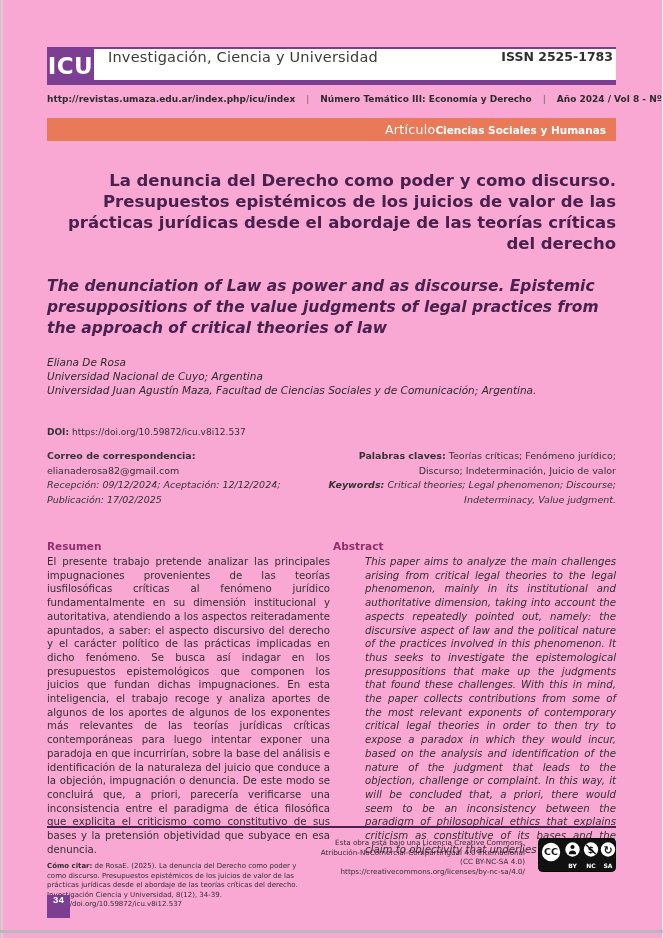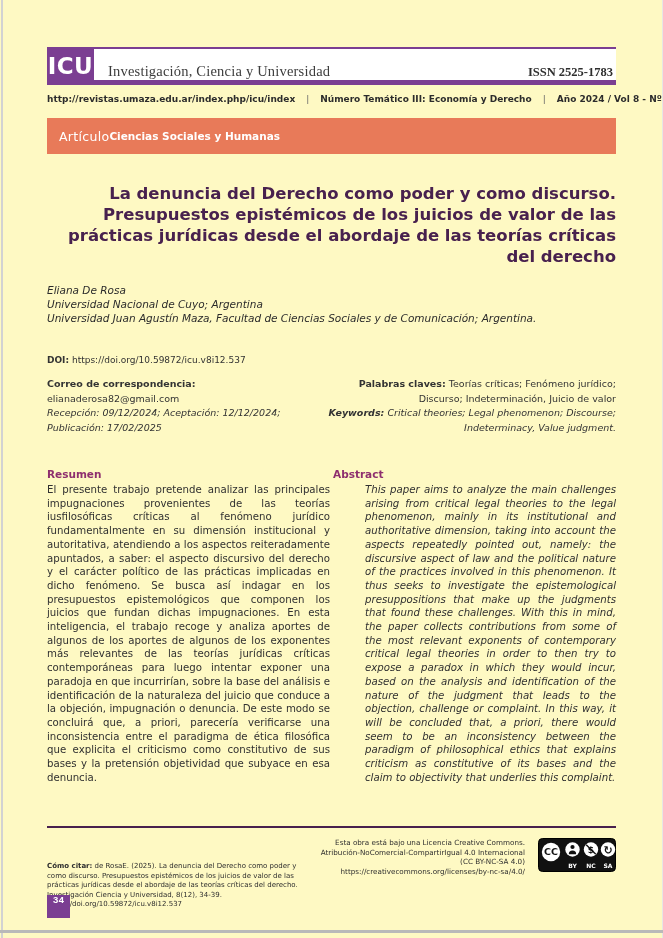--- a/index.html
+++ b/index.html
@@ -10,41 +10,41 @@
     --text:#333333;
   }
   *{margin:0;padding:0;box-sizing:border-box;}
   html,body{background:#ffffff;}
   body{
     width:663px;height:938px;
     font-family:"DejaVu Sans",sans-serif;
     color:var(--text);
     overflow:hidden;
   }
-  .page{position:relative;width:663px;height:938px;background:#fef9c3;}
+  .page{position:relative;width:663px;height:938px;background:#f9a8d4;}
   .page-left-edge{position:absolute;left:1px;top:0;height:938px;width:2px;background:#d2d2d2;}
   .page-right-edge{position:absolute;right:0;top:0;height:938px;width:1px;background:#e6e6e6;}
   .page-bottom-edge{position:absolute;left:0;top:930px;width:663px;height:3px;background:#b9b9b9;}
   .content{padding:47px 47px 0 47px;}
 
   
   .header-band{display:flex;height:38px;}
   .logo-box{width:47px;height:38px;background:var(--purple);display:flex;align-items:center;justify-content:center;}
   .logo-text{color:#fff;font-weight:bold;font-size:23px;letter-spacing:.5px;}
   .band-right{flex:1;border-top:2px solid var(--purple);border-bottom:5px solid var(--purple);
-    display:flex;align-items:flex-end;justify-content:space-between;padding:0 3px 0 14px;background:#fff;font-family:Liberation Serif, serif;}
+    display:flex;align-items:flex-start;justify-content:space-between;padding:0 3px 0 14px;background:#fff;}
   .journal-name{font-size:14.5px;color:#3c3c3c;letter-spacing:.2px;}
   .issn{font-size:12.5px;font-weight:bold;color:#2f2f2f;}
 
   
   .url-line{margin-top:9px;display:flex;align-items:center;font-size:9px;font-weight:bold;color:#2c2c2c;white-space:nowrap;}
   .url-line .pipe{margin:0 11px;font-weight:normal;color:#666;}
 
   
-  .cat-bar{margin-top:14px;height:36px;background:var(--orange);display:flex;align-items:center;justify-content:flex-start;padding:0 10px 0 12px;}
+  .cat-bar{margin-top:14px;height:23px;background:var(--orange);display:flex;align-items:center;justify-content:flex-end;padding:0 10px 0 12px;}
   .cat-left{color:#fff;font-size:12.5px;letter-spacing:.3px;}
   .cat-right{color:#fff;font-size:10.5px;font-weight:bold;}
 
   
   .title-es{margin-top:29px;font-size:16.5px;line-height:21px;font-weight:bold;color:var(--title-purple);text-align:right;}
   .title-en{margin-top:22px;font-size:15.5px;line-height:21px;font-style:italic;color:var(--title-purple);}
 
   
   .authors{margin-top:16px;font-size:10.5px;line-height:14px;font-style:italic;color:#2b2b2b;}
 
@@ -104,20 +104,21 @@
       <span class="pipe">|</span>
       <span>Año 2024 /  Vol 8 - Nº 12</span>
     </div>
 
     <div class="cat-bar">
       <span class="cat-left">Artículo</span>
       <span class="cat-right">Ciencias Sociales y Humanas</span>
     </div>
 
     <h1 class="title-es">La denuncia del Derecho como poder y como discurso. Presupuestos epistémicos de los juicios de valor de las prácticas jurídicas desde el abordaje de las teorías críticas del derecho</h1>
+    <h2 class="title-en">The denunciation of Law as power and as discourse. Epistemic presuppositions of the value judgments of legal practices from the approach of critical theories of law</h2>
 
     <div class="authors">
       <div>Eliana De Rosa</div>
       <div>Universidad Nacional de Cuyo; Argentina</div>
       <div>Universidad Juan Agustín Maza, Facultad de Ciencias Sociales y de Comunicación; Argentina.</div>
     </div>
 
     <div class="doi-line">
       <span class="b">DOI:</span>
       <span>https://doi.org/10.59872/icu.v8i12.537</span>

